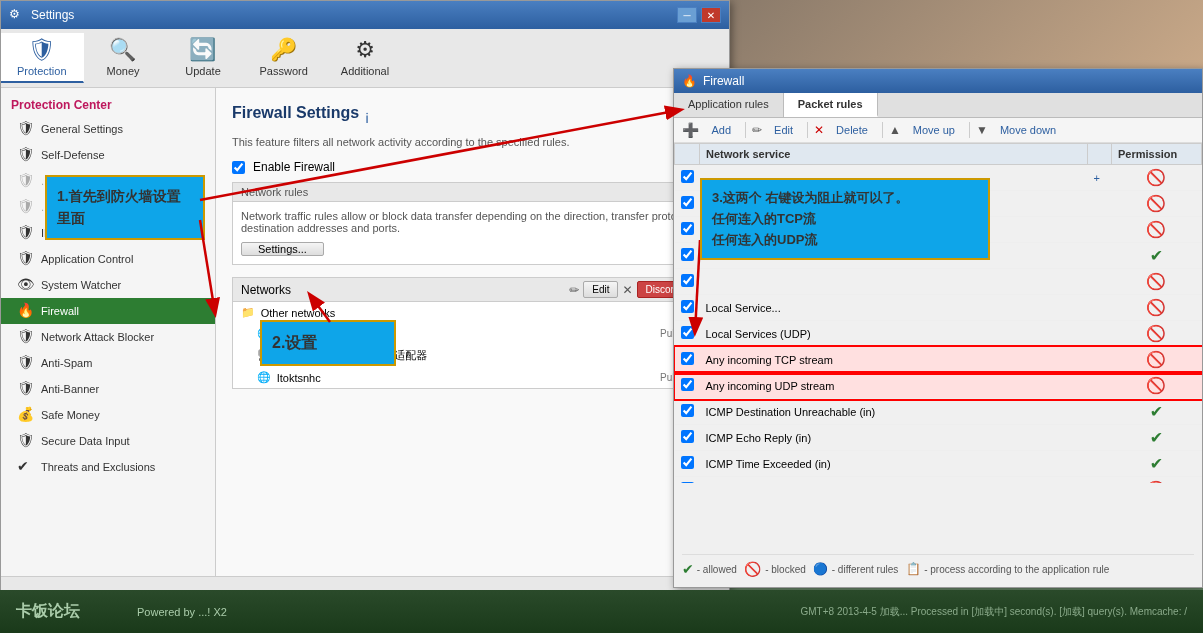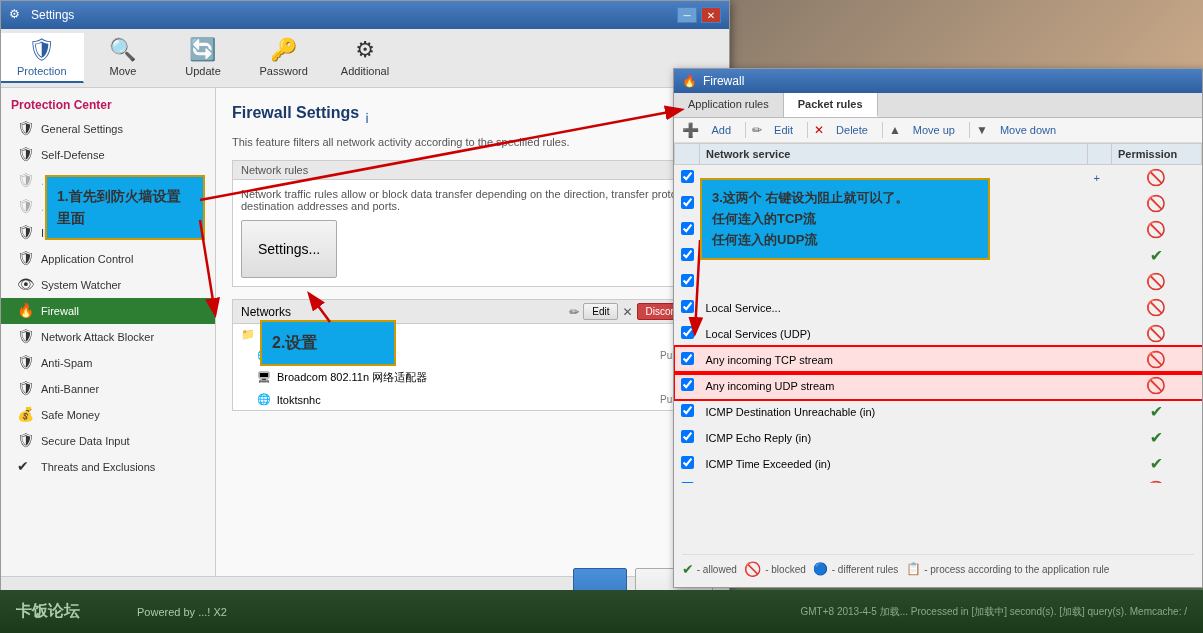--- a/index.html
+++ b/index.html
@@ -118,25 +118,25 @@
     .section-header {
       background: #e8e8e8;
       padding: 3px 8px;
       font-size: 11px;
       color: #555;
       border-bottom: 1px solid #ccc;
     }
     .section-content { padding: 8px; font-size: 11px; color: #555; }
 
     .btn {
-      padding: 20px 16px;
+      padding: 0 16px;
       background: linear-gradient(to bottom, #f5f5f5, #ddd);
       border: 1px solid #aaa;
       cursor: pointer;
-      font-size: 14px;
+      font-size: 11px;
       border-radius: 2px;
     }
     .btn.primary { background: linear-gradient(to bottom, #4a90d9, #2d6bb5); color: white; border-color: #2d5fa0; }
 
     
     .networks-section { border: 1px solid #ccc; background: #fff; margin-top: 8px; }
     .networks-header { display: flex; align-items: center; justify-content: space-between; background: #e8e8e8; padding: 3px 8px; border-bottom: 1px solid #ccc; }
     .networks-toolbar { display: flex; gap: 4px; align-items: center; }
     .net-item { display: flex; align-items: center; padding: 4px 8px; font-size: 11px; }
     .net-icon { margin-right: 6px; }
@@ -309,21 +309,21 @@
     </div>
   </div>
 
   <div class="toolbar">
     <div class="toolbar-btn active">
       <span class="toolbar-icon">🛡</span>
       <span>Protection</span>
     </div>
     <div class="toolbar-btn">
       <span class="toolbar-icon">🔍</span>
-      <span>Move</span>
+      <span>Money</span>
     </div>
     <div class="toolbar-btn">
       <span class="toolbar-icon">🔄</span>
       <span>Update</span>
     </div>
     <div class="toolbar-btn">
       <span class="toolbar-icon">🔑</span>
       <span>Password</span>
     </div>
     <div class="toolbar-btn">
@@ -395,20 +395,24 @@
       </div>
     </div>
 
     <div class="content-area">
       <div style="display:flex;align-items:center;gap:6px;margin-bottom:6px">
         <span class="content-title">Firewall Settings</span>
         <span style="color:#2d5fa0;font-size:14px">ℹ</span>
       </div>
       <div class="content-desc">This feature filters all network activity according to the specified rules.</div>
 
+      <div class="checkbox-row">
+        <input type="checkbox" checked="" style="">
+        <span>Enable Firewall</span>
+      </div>
 
       <div class="section-box">
         <div class="section-header">
           <span>Network rules</span>
         </div>
         <div class="section-content">
           <p style="margin-bottom:8px">Network traffic rules allow or block data transfer depending on the direction, transfer protocol, destination addresses and ports.</p>
           <button class="btn">Settings...</button>
         </div>
       </div>

